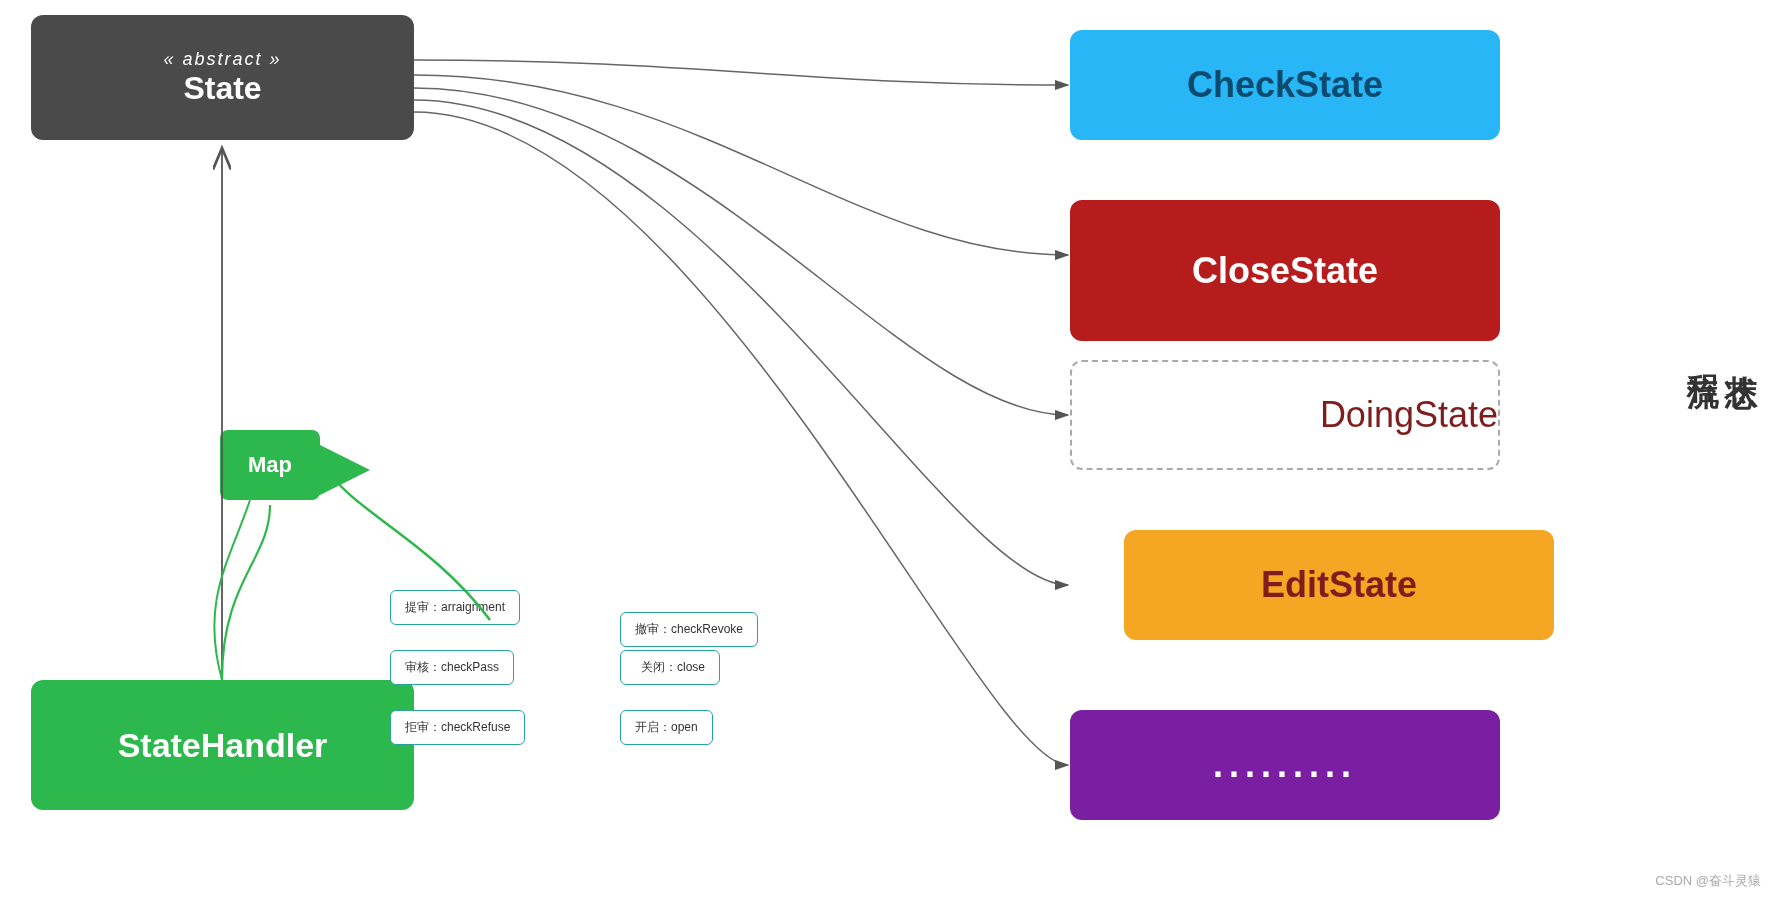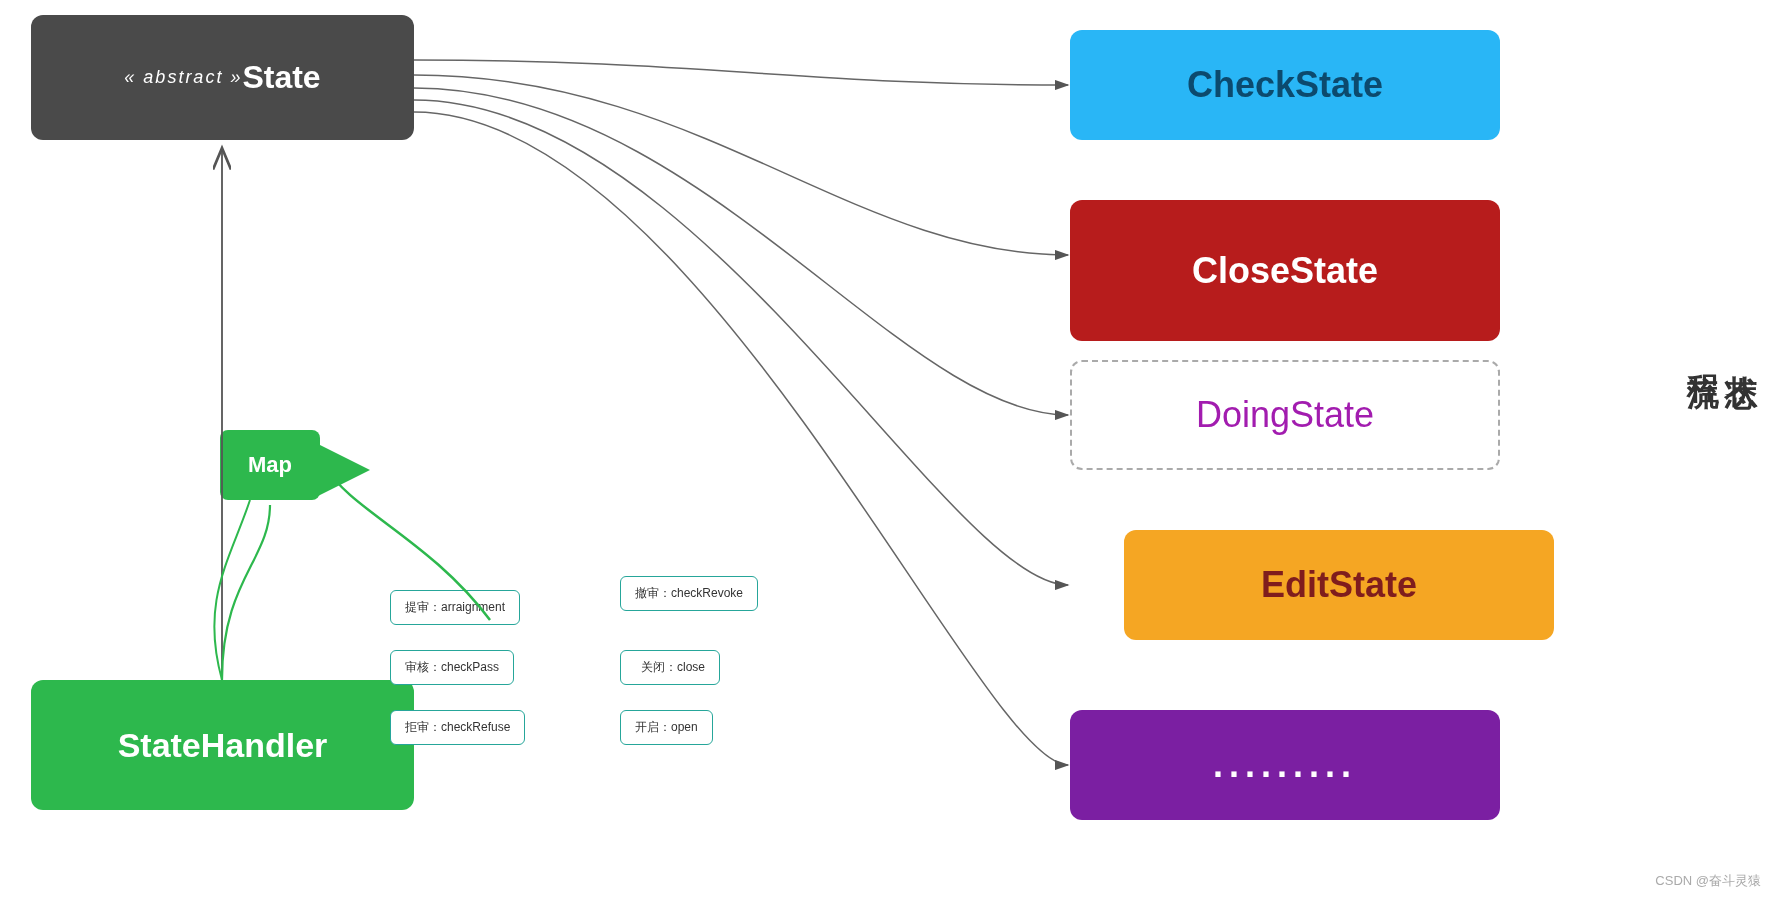--- a/index.html
+++ b/index.html
@@ -19,21 +19,21 @@
     
     .box-abstract-state {
       position: absolute;
       left: 31px;
       top: 15px;
       width: 383px;
       height: 125px;
       background: #4a4a4a;
       border-radius: 12px;
       display: flex;
-      flex-direction: row;
+      flex-direction: column;
       align-items: center;
       justify-content: center;
       color: #fff;
     }
     .box-abstract-state .stereotype {
       font-size: 18px;
       font-style: italic;
       letter-spacing: 2px;
     }
     .box-abstract-state .classname {
@@ -107,22 +107,22 @@
       position: absolute;
       left: 1070px;
       top: 360px;
       width: 430px;
       height: 110px;
       background: #fff;
       border-radius: 12px;
       border: 2px dashed #aaa;
       display: flex;
       align-items: center;
-      justify-content: center;
-      color: #a21caf;
+      justify-content: flex-end;
+      color: #7f1d1d;
       font-size: 36px;
       font-weight: 400;
     }
     .box-edit-state {
       position: absolute;
       left: 1124px;
       top: 530px;
       width: 430px;
       height: 110px;
       background: #f5a623;
@@ -233,21 +233,21 @@
   </div>
 
   <div class="method-box" style="left:390px; top:650px;">
     <span>审核：checkPass</span>
   </div>
 
   <div class="method-box" style="left:390px; top:710px;">
     <span>拒审：checkRefuse</span>
   </div>
 
-  <div class="method-box" style="left:620px; top:576px;">
+  <div class="method-box" style="left:620px; top:612px;">
     <span>撤审：checkRevoke</span>
   </div>
 
   <div class="method-box" style="left:620px; top:650px;padding-left:20px;">
     <span>关闭：close</span>
   </div>
 
   <div class="method-box" style="left:620px; top:710px;">
     <span>开启：open</span>
   </div>

